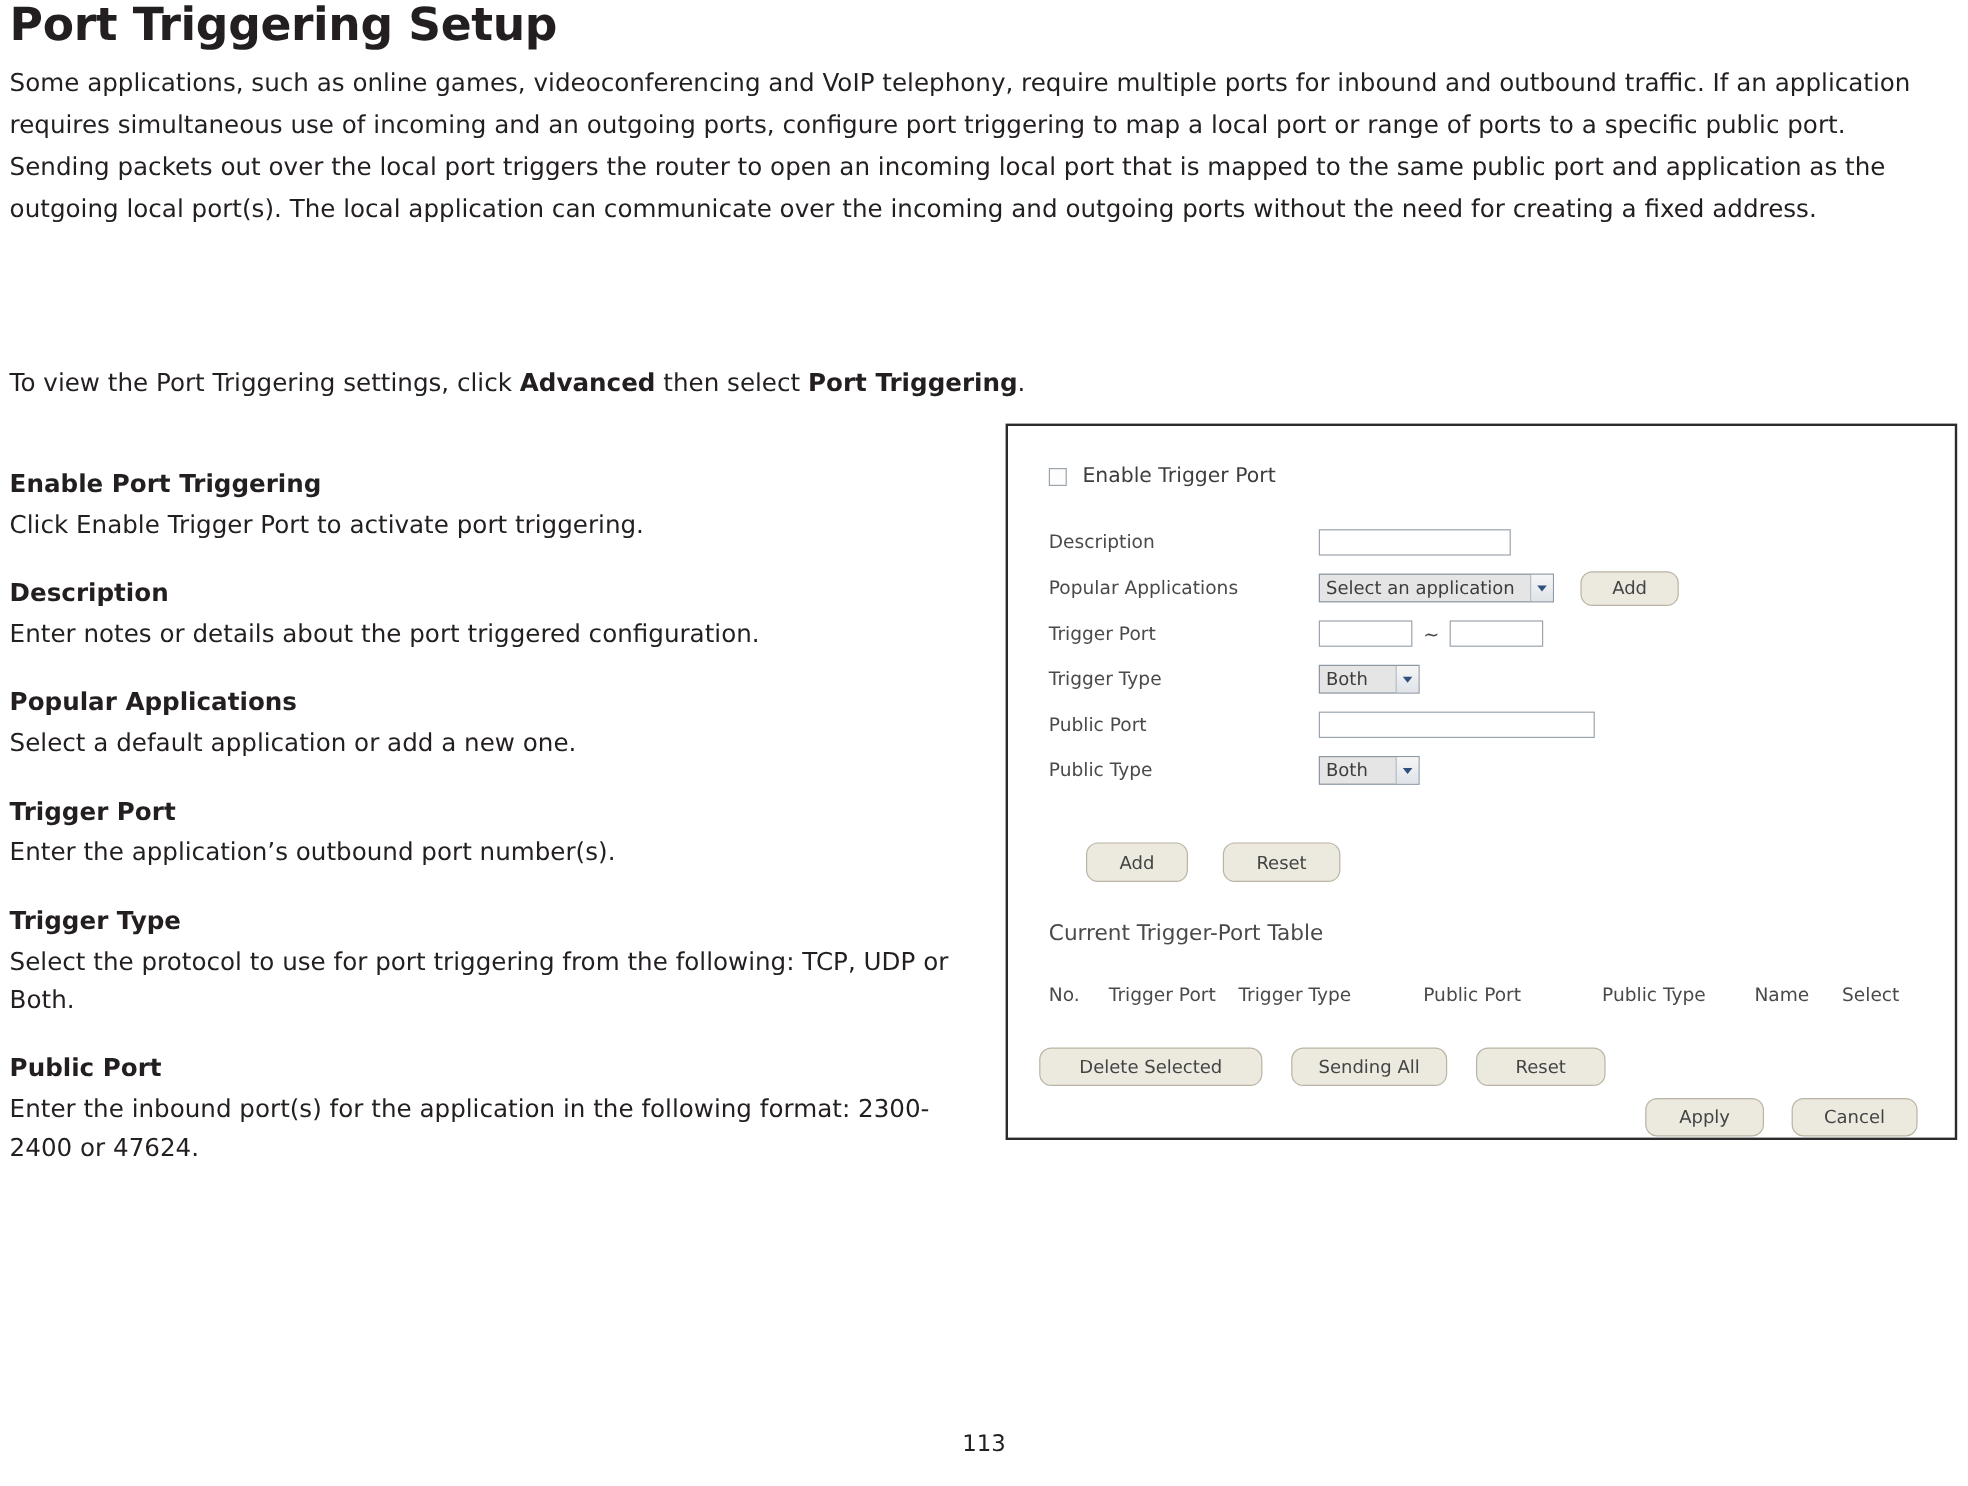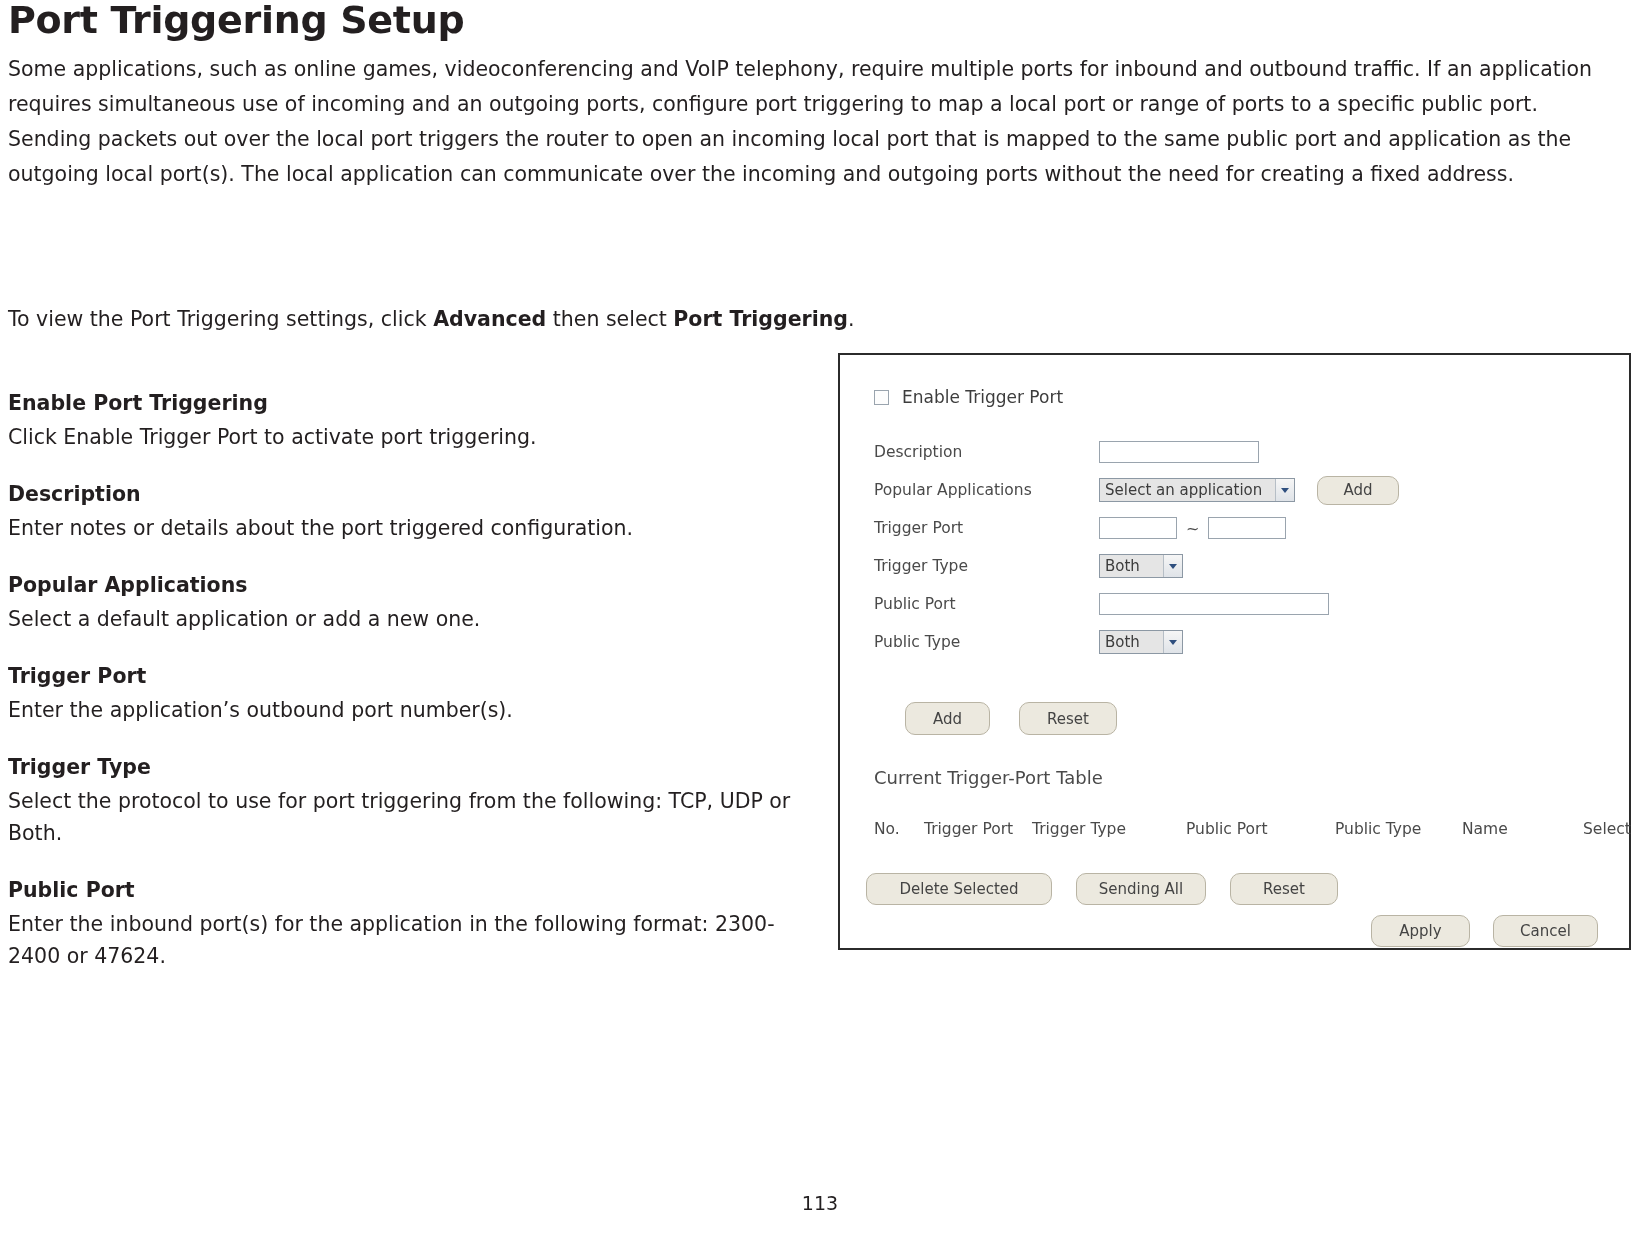--- a/index.html
+++ b/index.html
@@ -369,21 +369,21 @@
 
       <div class="cttitle">Current Trigger-Port Table</div>
 
       <div class="thead">
         <span style="left:0px;">No.</span>
         <span style="left:50px;">Trigger Port</span>
         <span style="left:158px;">Trigger Type</span>
         <span style="left:312px;">Public Port</span>
         <span style="left:461px;">Public Type</span>
         <span style="left:588px;">Name</span>
-        <span style="left:661px;margin-left:48px;">Select</span>
+        <span style="left:661px;">Select</span>
       </div>
 
       <div class="trow2">
         <span class="btn btn-delsel">Delete Selected</span>
         <span class="btn btn-delall">Sending All</span>
         <span class="btn btn-reset2">Reset</span>
       </div>
 
       <div class="trow3">
         <span class="btn btn-apply">Apply</span>

